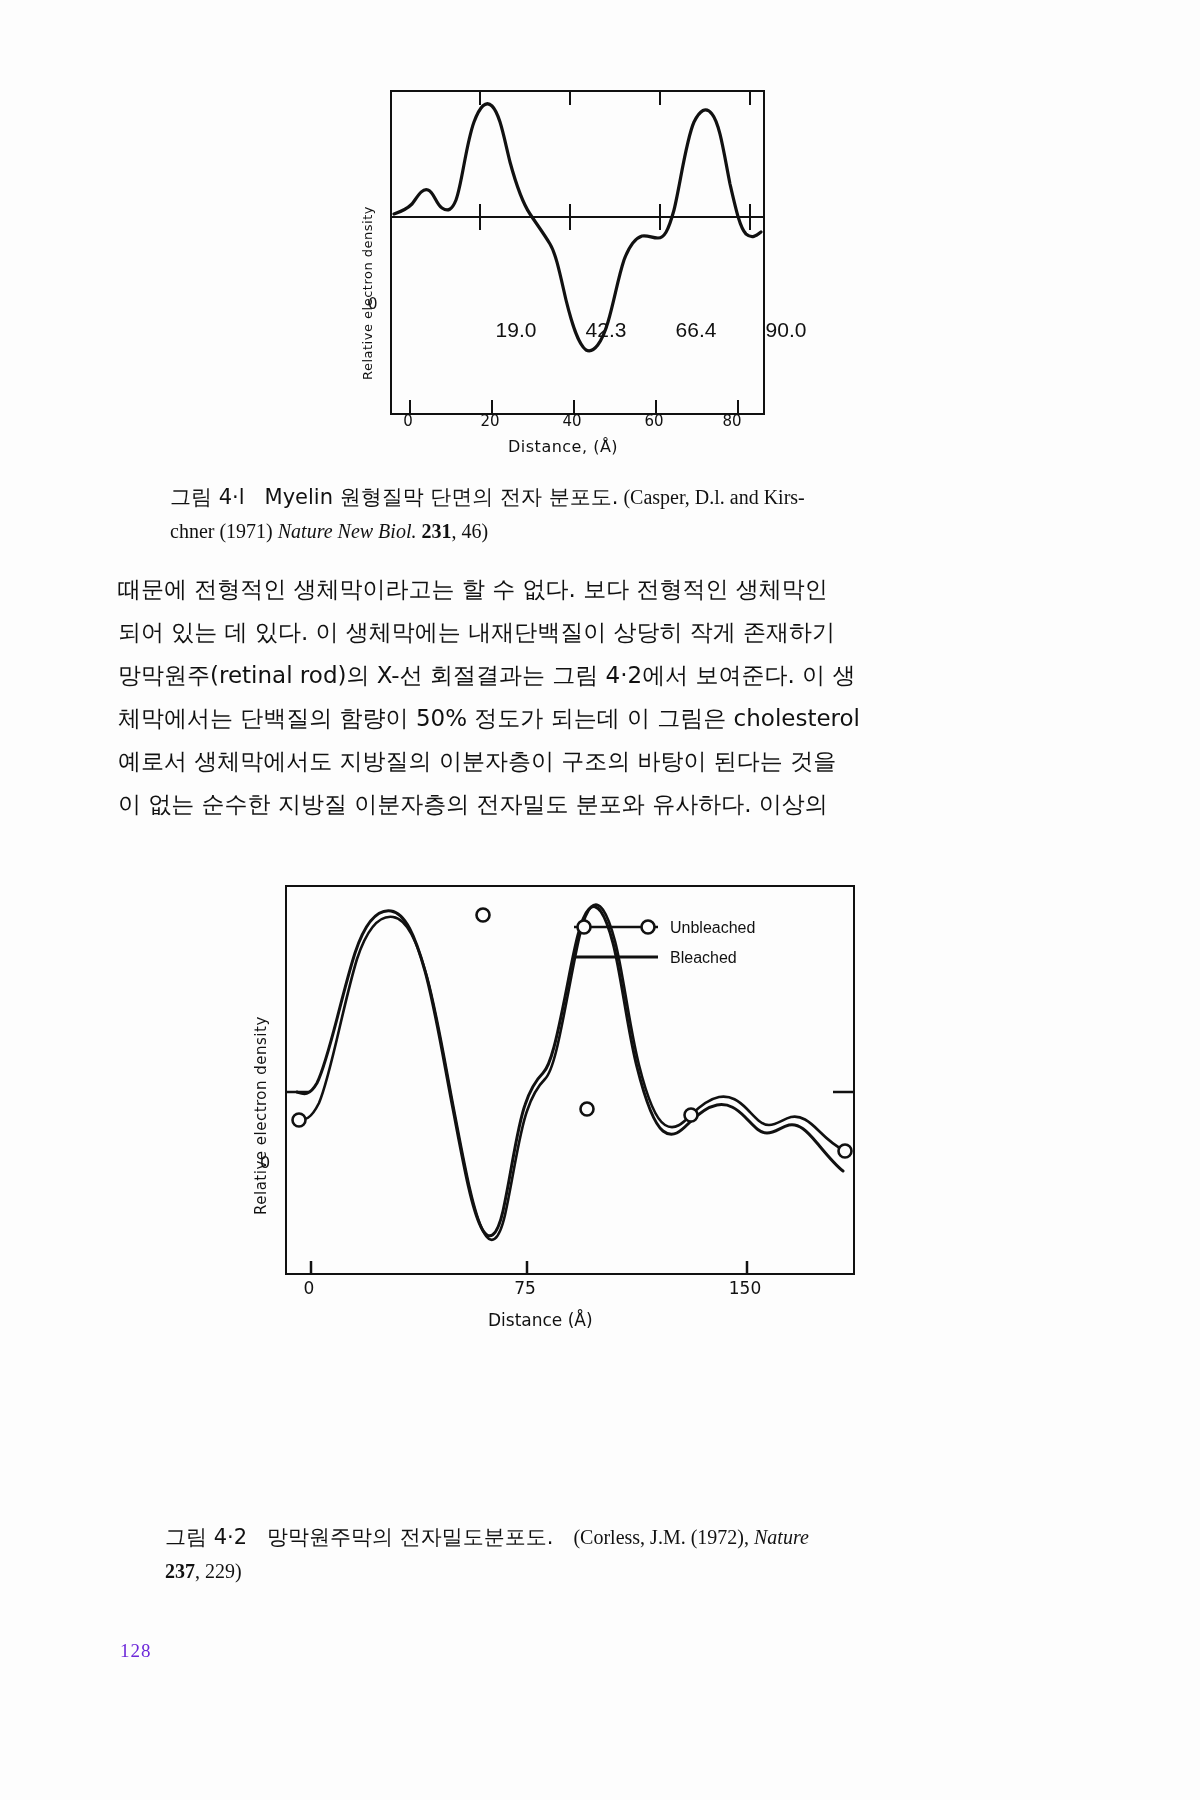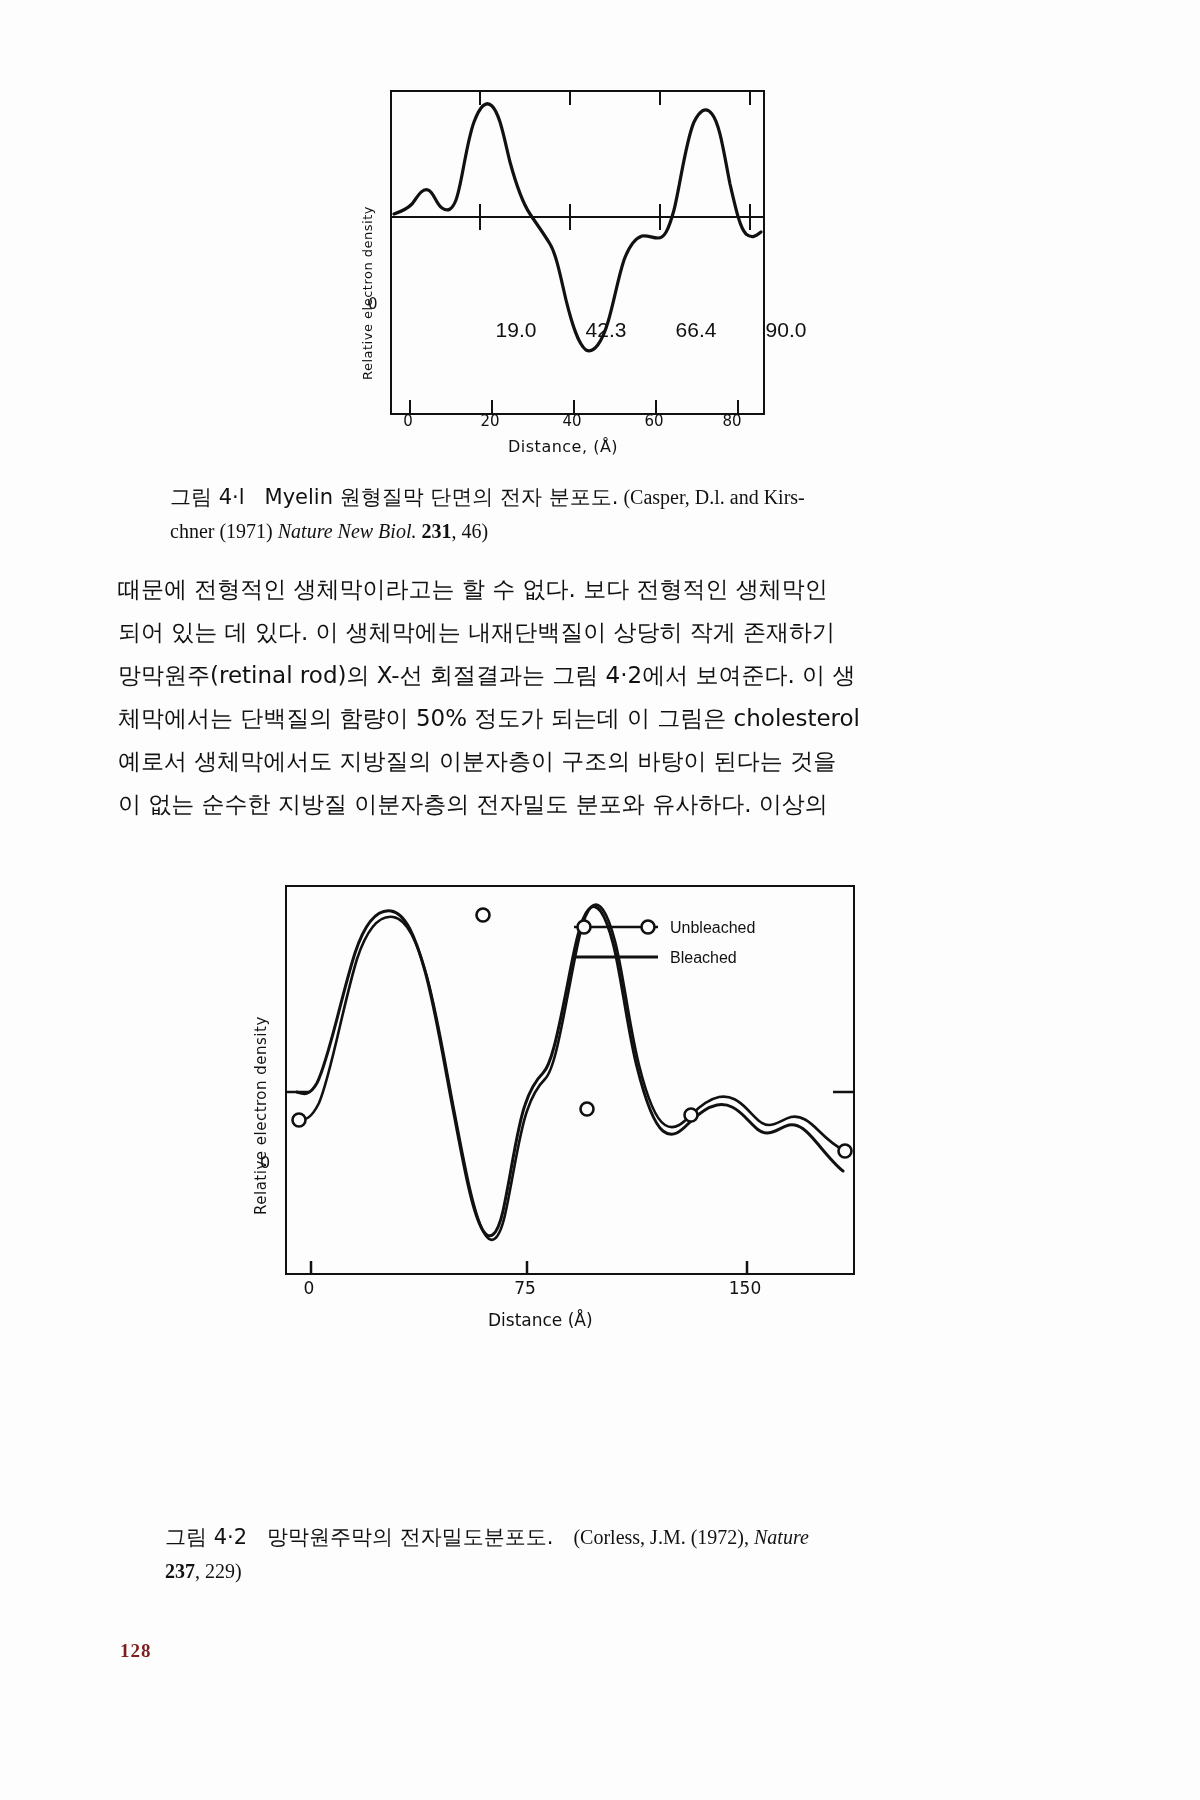--- a/index.html
+++ b/index.html
@@ -184,23 +184,23 @@
     white-space: nowrap;
   }
 
   
   #pagenum {
     position: absolute;
     left: 120px;
     top: 1640px;
     font-family: "Liberation Serif", serif;
     font-size: 19px;
-    font-weight: bold;
+    font-weight: normal;
     letter-spacing: 1px;
-    color: #7f1d1d;
+    color: #6d28d9;
   }
 </style>
 </head>
 <body>
 
 <div class="page">
 
   <div id="figure1">
     <div class="plotbox">
       <svg width="371" height="321" viewBox="0 0 371 321">

